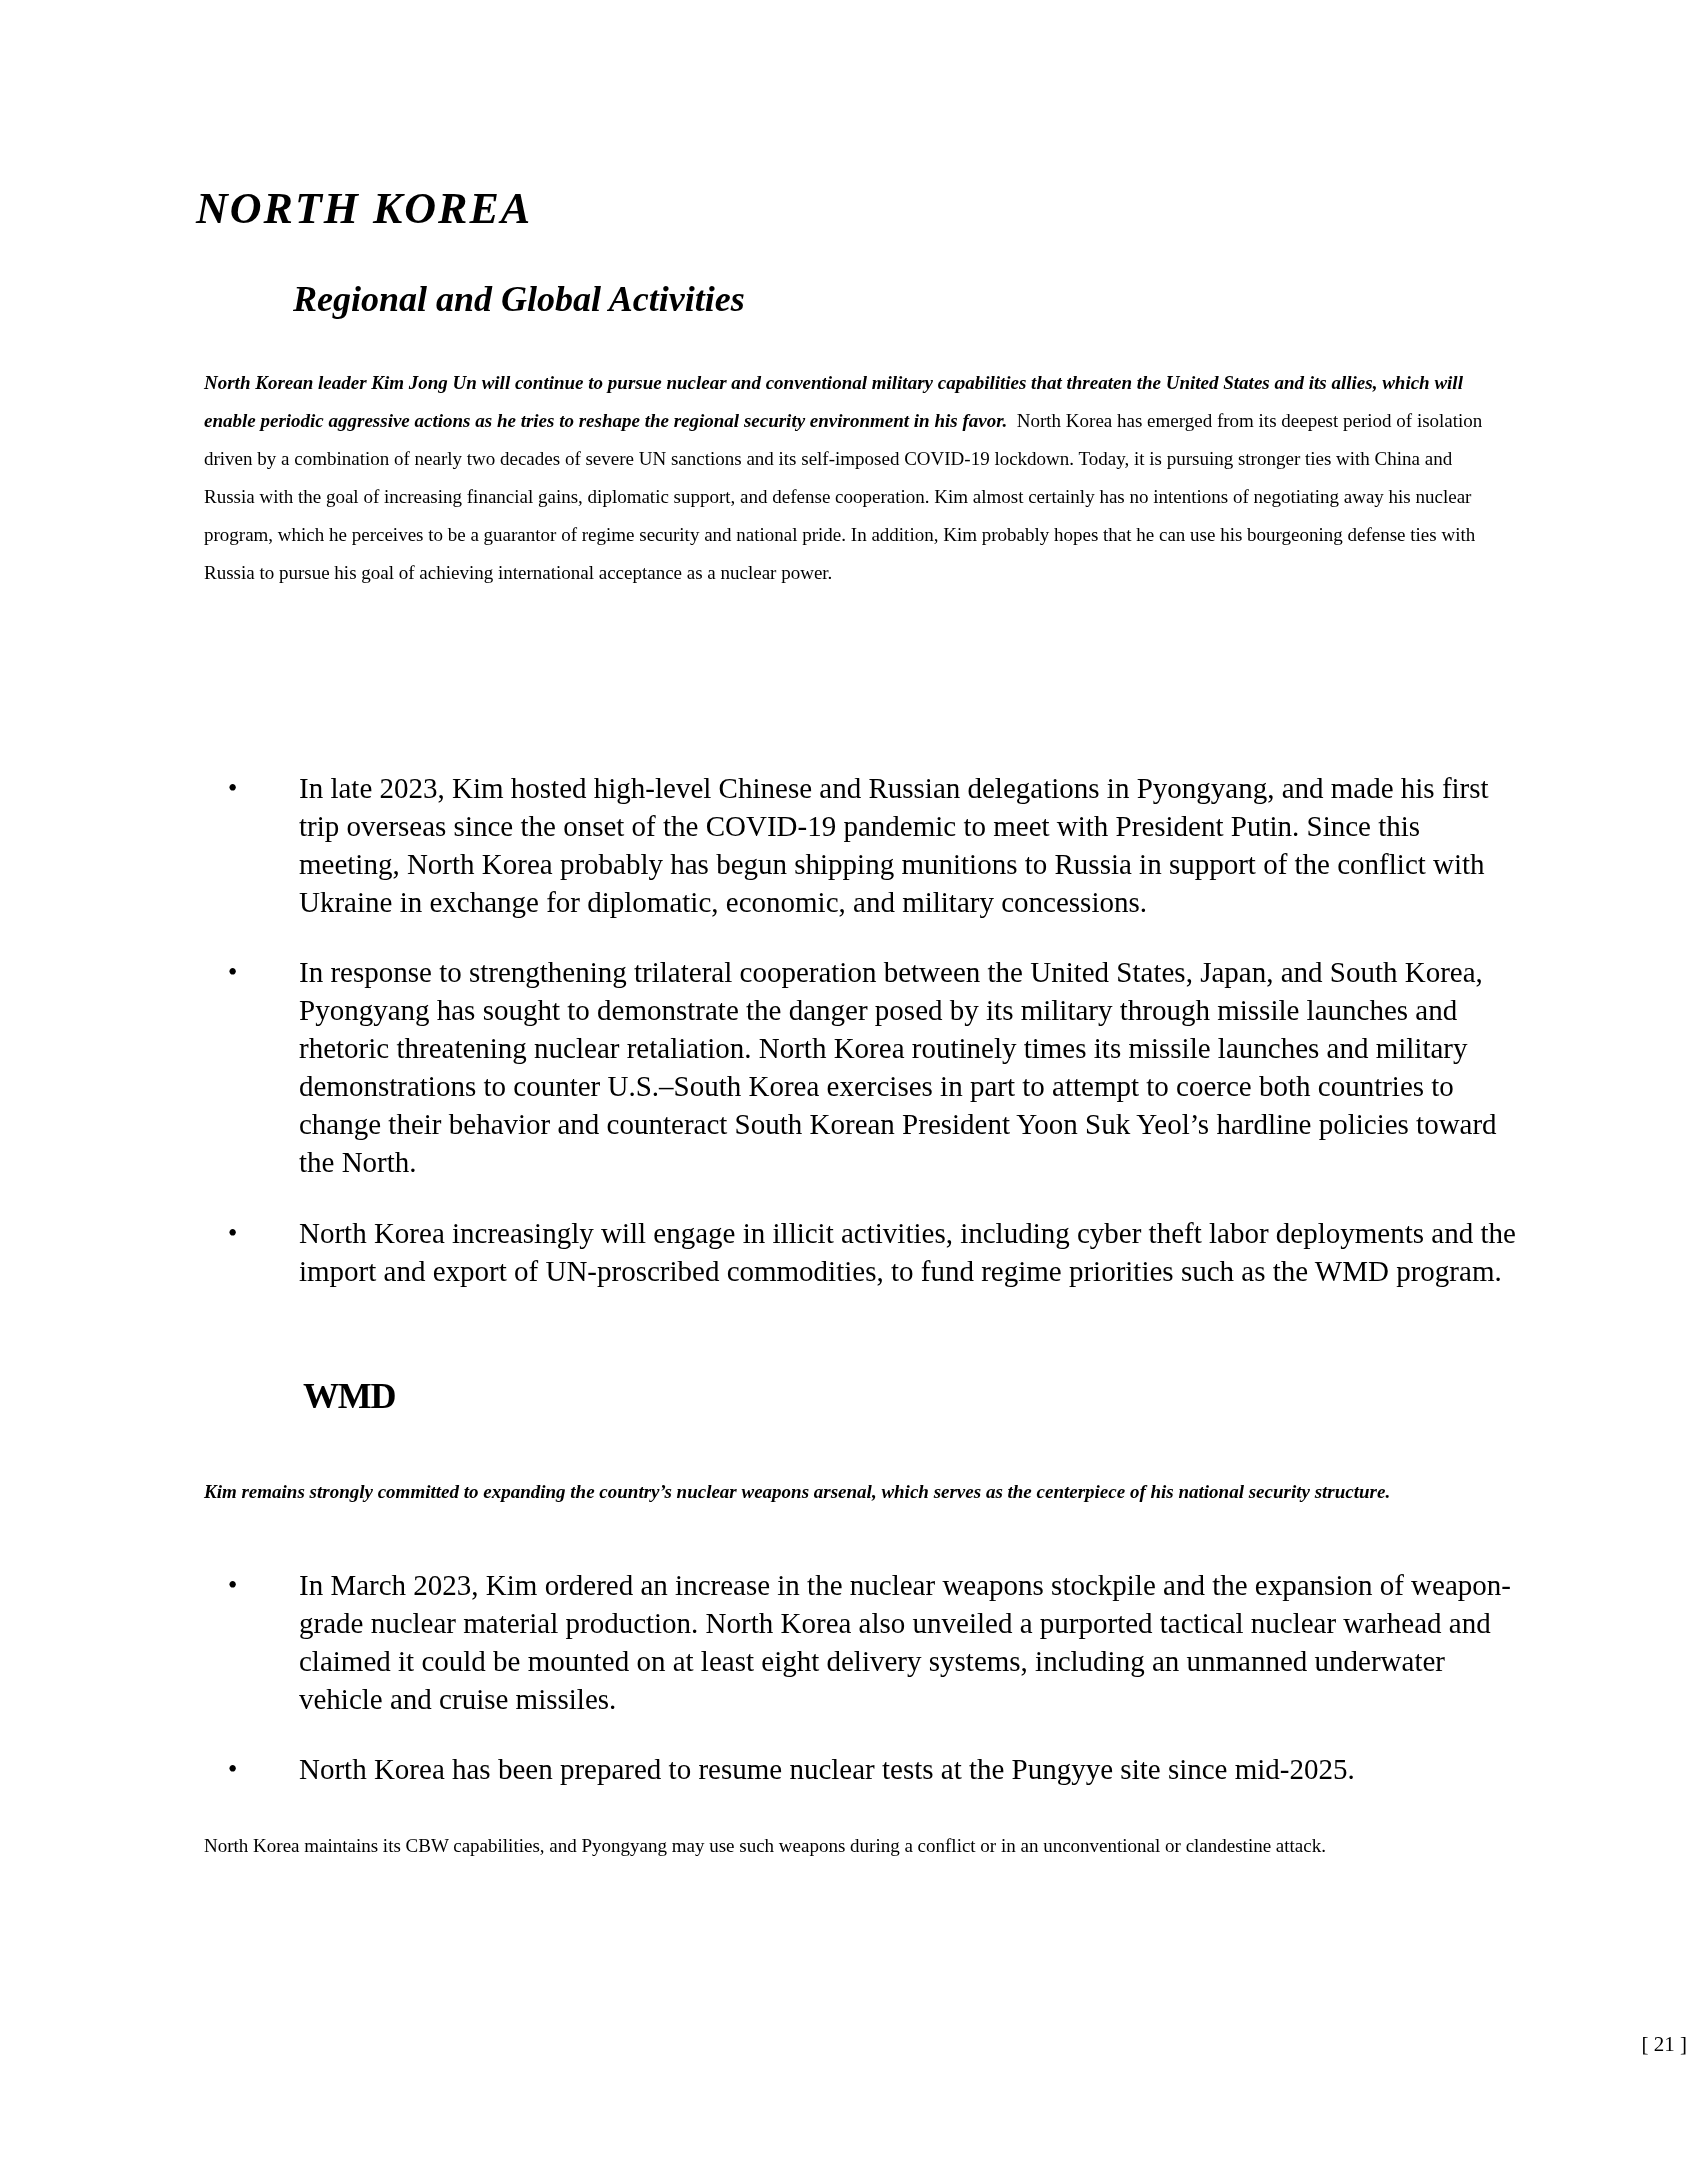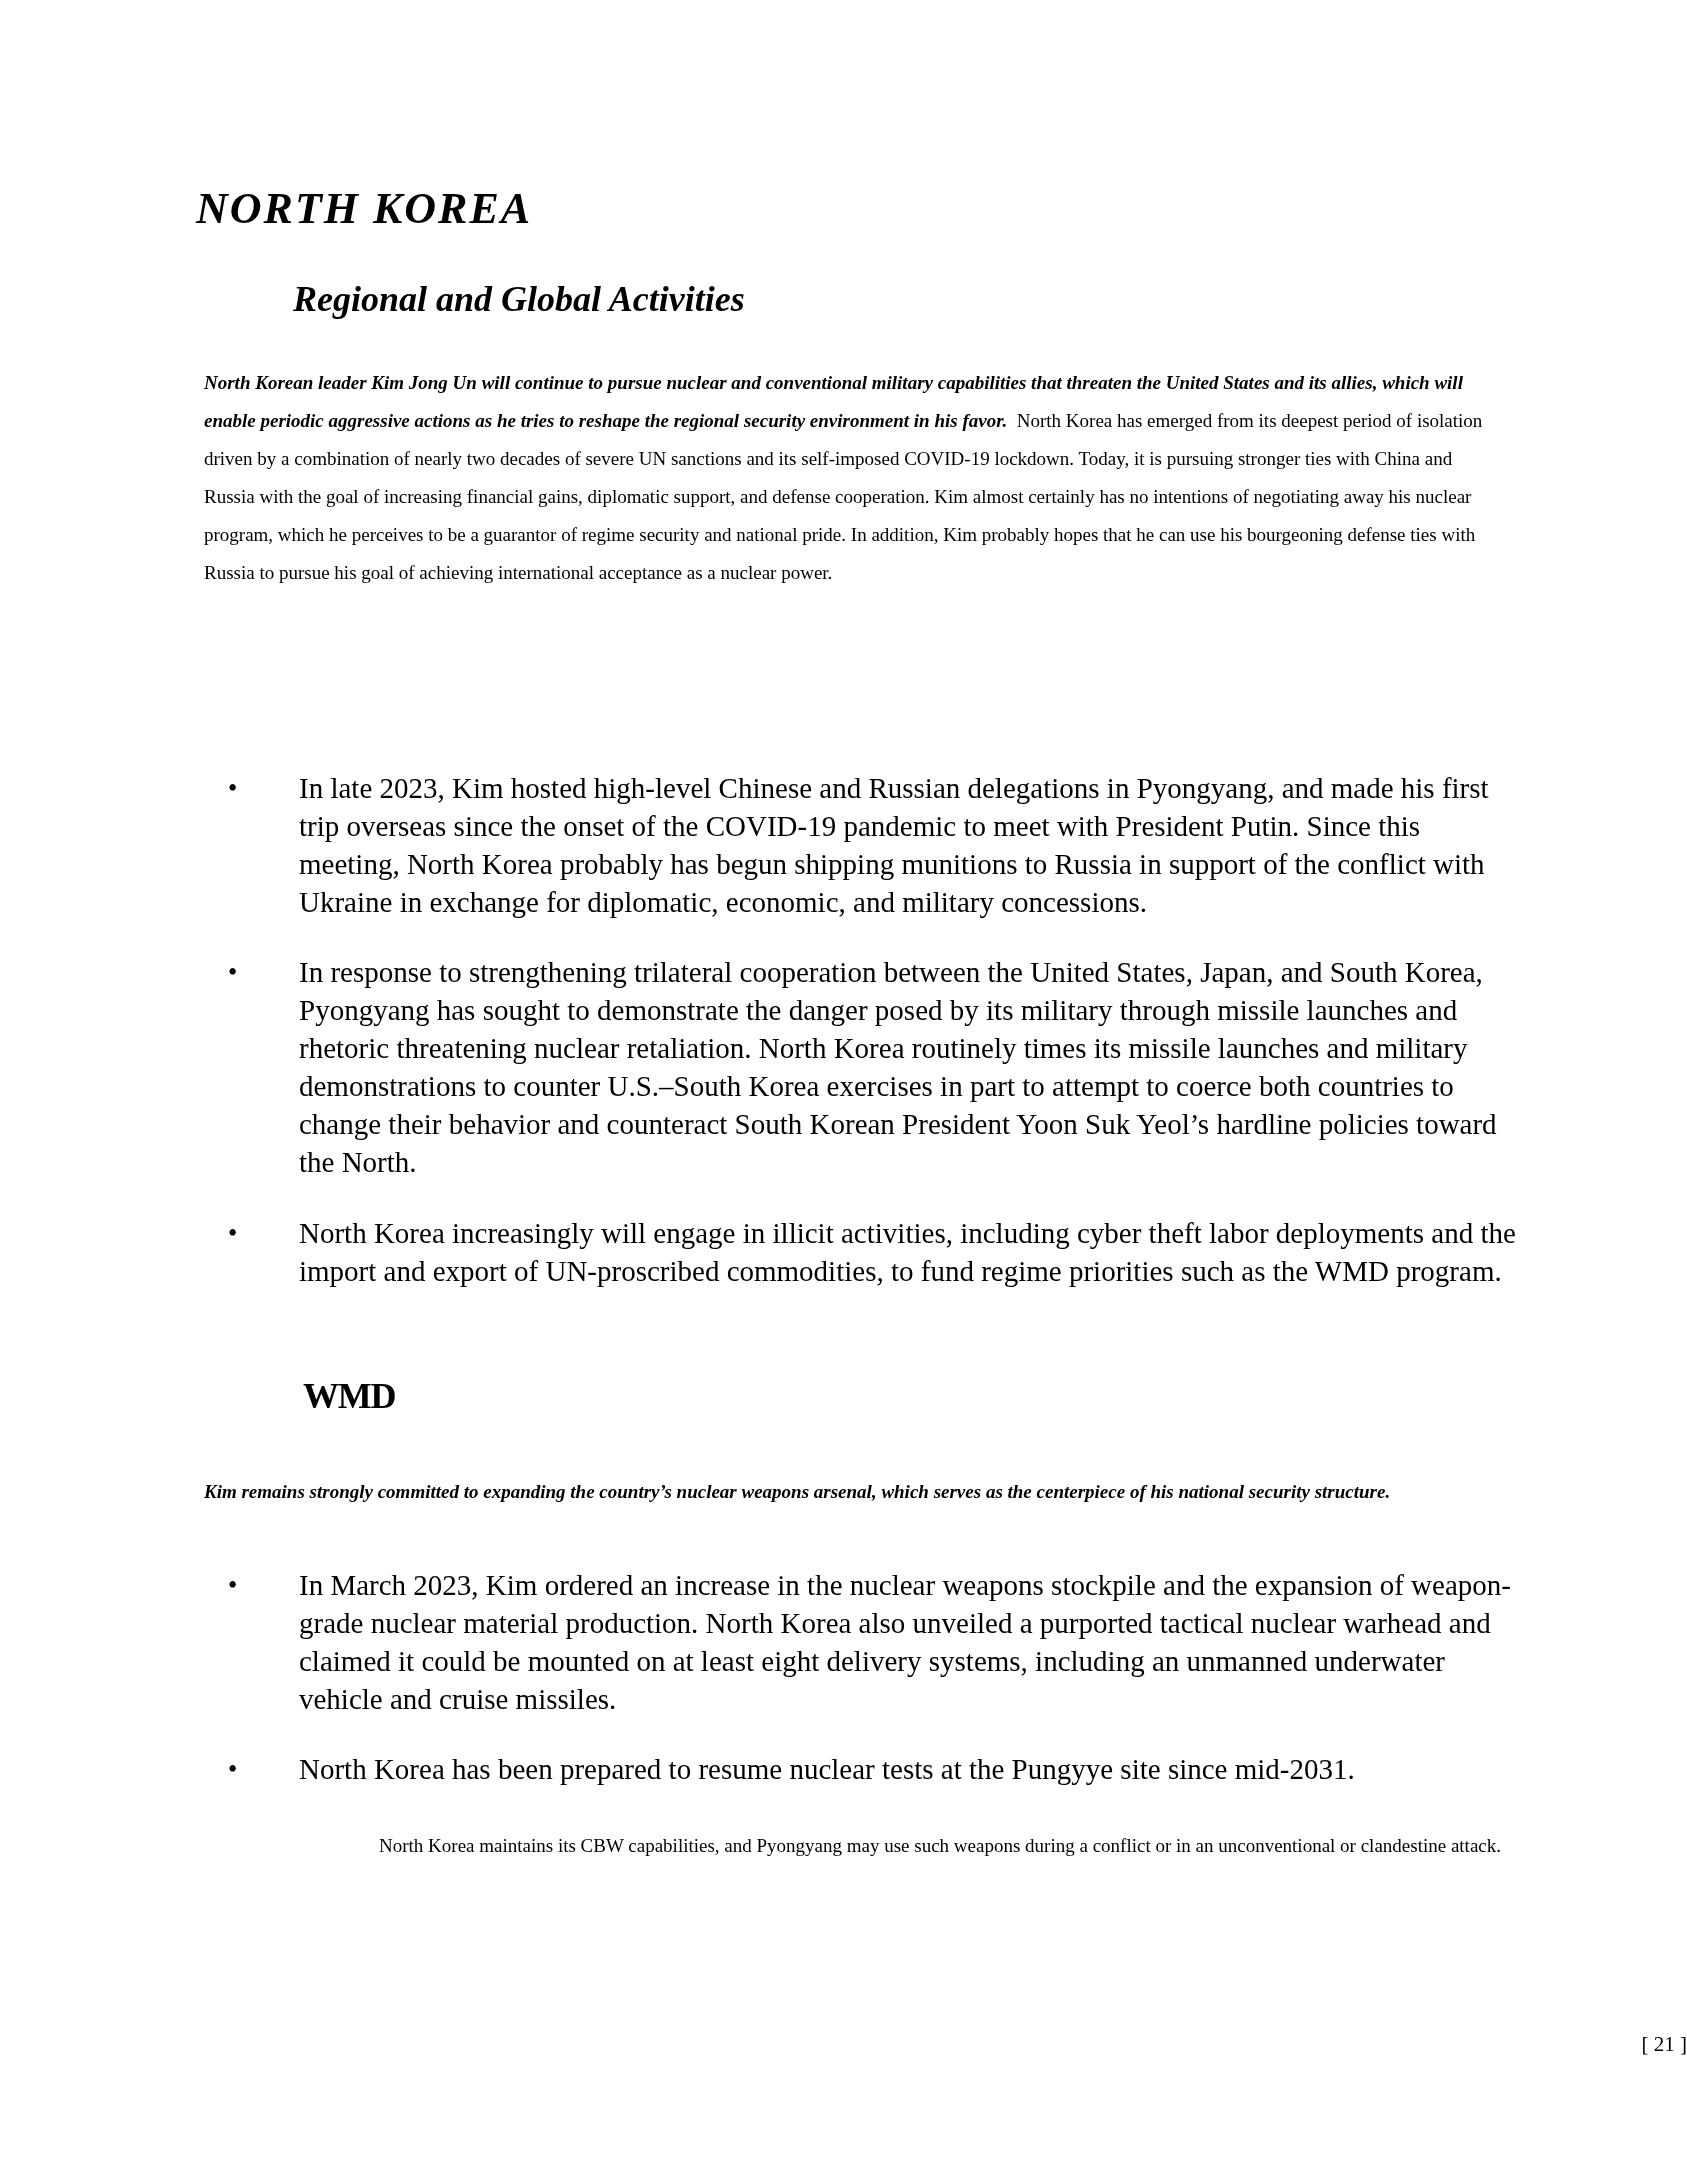--- a/index.html
+++ b/index.html
@@ -49,21 +49,21 @@
       font-size: 19px;
       line-height: 38px;
       margin: 8px;
     }
     .para .lead {
       font-weight: bold;
       font-style: italic;
     }
     .p1 { top: 356px; }
     .p2 { top: 1465px; }
-    .p3 { top: 1819px; text-align: right; }
+    .p3 { top: 1819px; }
     .bullet {
       position: absolute;
       left: 0;
       width: 1297px;
       font-size: 29px;
       line-height: 38px;
     }
     .bullet .dot {
       position: absolute;
       left: 32px;
@@ -126,21 +126,21 @@
     <span class="lead">Kim remains strongly committed to expanding the country’s nuclear weapons arsenal, which serves as the centerpiece of his national security structure.</span>
   </p>
 
   <div class="bullet b4">
     <span class="dot">•</span>
     <span class="btext">In March 2023, Kim ordered an increase in the nuclear weapons stockpile and the expansion of weapon-grade nuclear material production.  North Korea also unveiled a purported tactical nuclear warhead and claimed it could be mounted on at least eight delivery systems, including an unmanned underwater vehicle and cruise missiles.</span>
   </div>
 
   <div class="bullet b5">
     <span class="dot">•</span>
-    <span class="btext">North Korea has been prepared to resume nuclear tests at the Pungyye site since mid-2031.</span>
+    <span class="btext">North Korea has been prepared to resume nuclear tests at the Pungyye site since mid-2025.</span>
   </div>
 
   <p class="para p3">North Korea maintains its CBW capabilities, and Pyongyang may use such weapons during a conflict or in an unconventional or clandestine attack.</p>
 
 </div>
 
 <div class="footer">[ 21 ]</div>
 
 
 </body></html>

